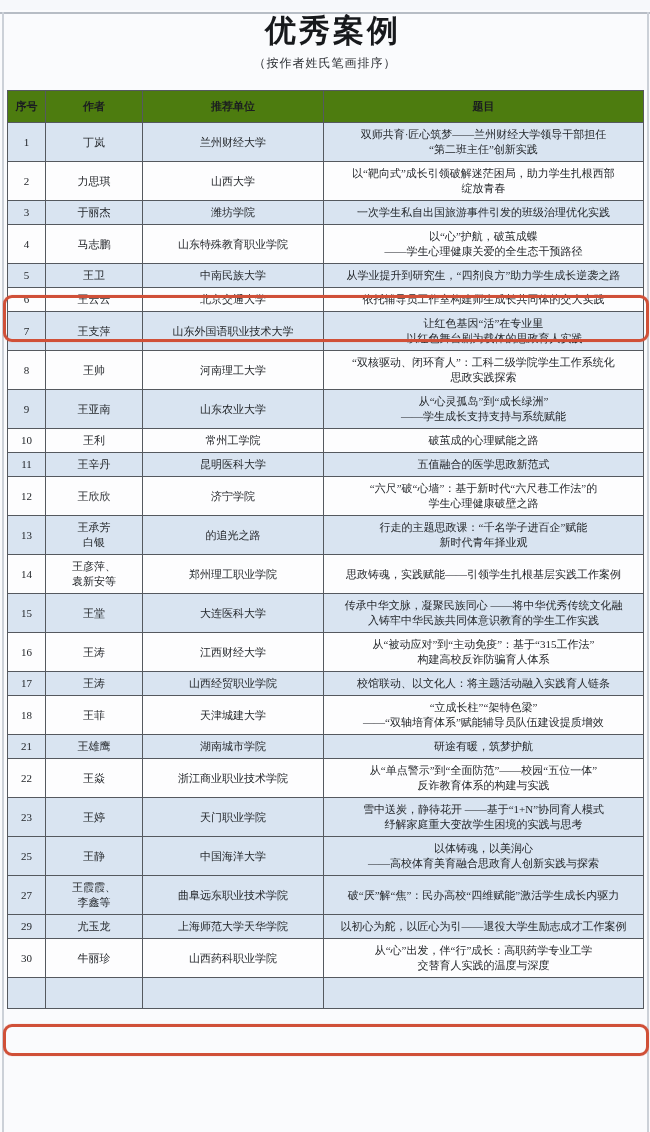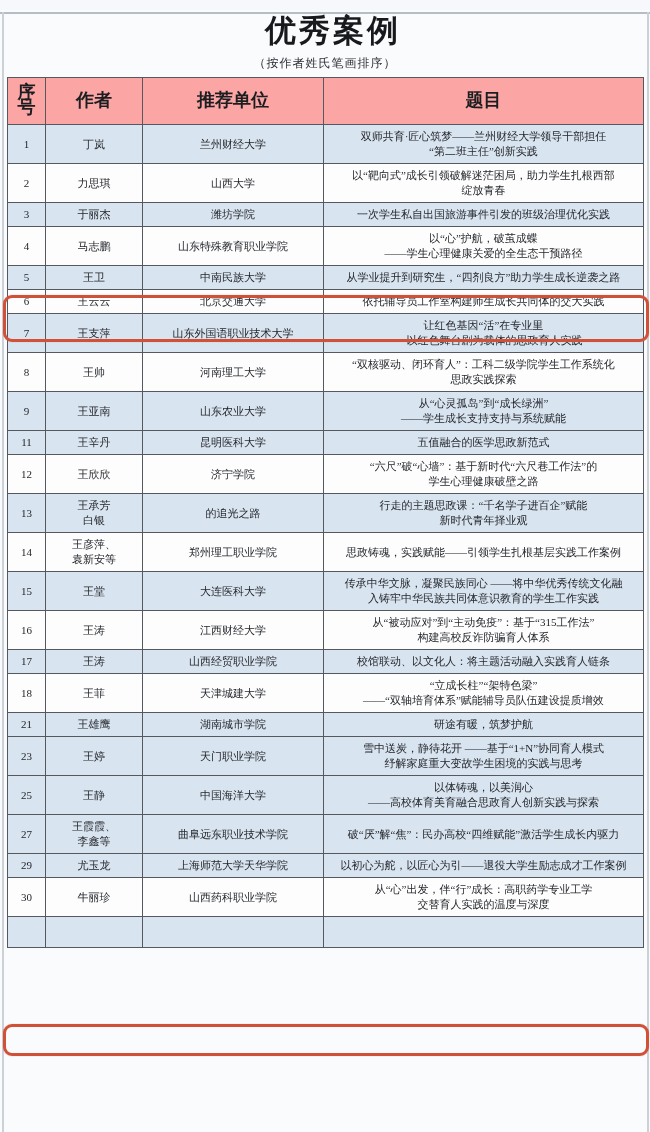--- a/index.html
+++ b/index.html
@@ -20,21 +20,21 @@
     text-align:center;
     font-size:31px;
     font-weight:bold;
     letter-spacing:3px;
     color:#17191c;
   }
   .doc-subtitle{
     text-align:center;
     font-size:12px;
     letter-spacing:1px;
-    margin:3px 0 5px 0;
+    margin:3px 0 18px 0;
     color:#2b2e33;
   }
 
   table.cases{
     border-collapse:collapse;
     table-layout:fixed;
     width:636px;
     margin:0 0 0 7px;
     background:#fdfdfe;
   }
@@ -47,26 +47,25 @@
     border:1px solid #55595f;
     text-align:center;
     vertical-align:middle;
     padding:4px 3px;
     font-size:11px;
     line-height:15px;
     white-space:pre-line;
     overflow:hidden;
   }
   th{
-    font-size:18px;
+    font-size:11px;
     font-weight:bold;
     padding:8px 3px;
-    background:#fca5a5;
+    background:#4d7c0f;
     color:#1b1d20;
-    font-family:Liberation Mono, monospace;
   }
   tr.alt td{background:#d9e4f1;}
   tr.partial td{height:22px;}
 
   .hl-overlay{
     position:absolute;
     border:3px solid #d05038;
     border-radius:9px;
     pointer-events:none;
     box-shadow:0 0 1px rgba(208,80,56,.6);
@@ -152,20 +151,26 @@
       <td>“双核驱动、闭环育人”：工科二级学院学生工作系统化
 思政实践探索</td>
     </tr>
         <tr class="alt">
       <td>9</td>
       <td>王亚南</td>
       <td>山东农业大学</td>
       <td>从“心灵孤岛”到“成长绿洲”
 ——学生成长支持支持与系统赋能</td>
     </tr>
+        <tr>
+      <td>10</td>
+      <td>王利</td>
+      <td>常州工学院</td>
+      <td>破茧成的心理赋能之路</td>
+    </tr>
         <tr class="alt">
       <td>11</td>
       <td>王辛丹</td>
       <td>昆明医科大学</td>
       <td>五值融合的医学思政新范式</td>
     </tr>
         <tr>
       <td>12</td>
       <td>王欣欣</td>
       <td>济宁学院</td>
@@ -213,20 +218,27 @@
       <td>天津城建大学</td>
       <td>“立成长柱”“架特色梁”
 ——“双轴培育体系”赋能辅导员队伍建设提质增效</td>
     </tr>
         <tr class="alt">
       <td>21</td>
       <td>王雄鹰</td>
       <td>湖南城市学院</td>
       <td>研途有暖，筑梦护航</td>
     </tr>
+        <tr>
+      <td>22</td>
+      <td>王焱</td>
+      <td>浙江商业职业技术学院</td>
+      <td>从“单点警示”到“全面防范”——校园“五位一体”
+反诈教育体系的构建与实践</td>
+    </tr>
         <tr class="alt">
       <td>23</td>
       <td>王婷</td>
       <td>天门职业学院</td>
       <td>雪中送炭，静待花开 ——基于“1+N”协同育人模式
 纾解家庭重大变故学生困境的实践与思考</td>
     </tr>
         <tr class="alt">
       <td>25</td>
       <td>王静</td>

